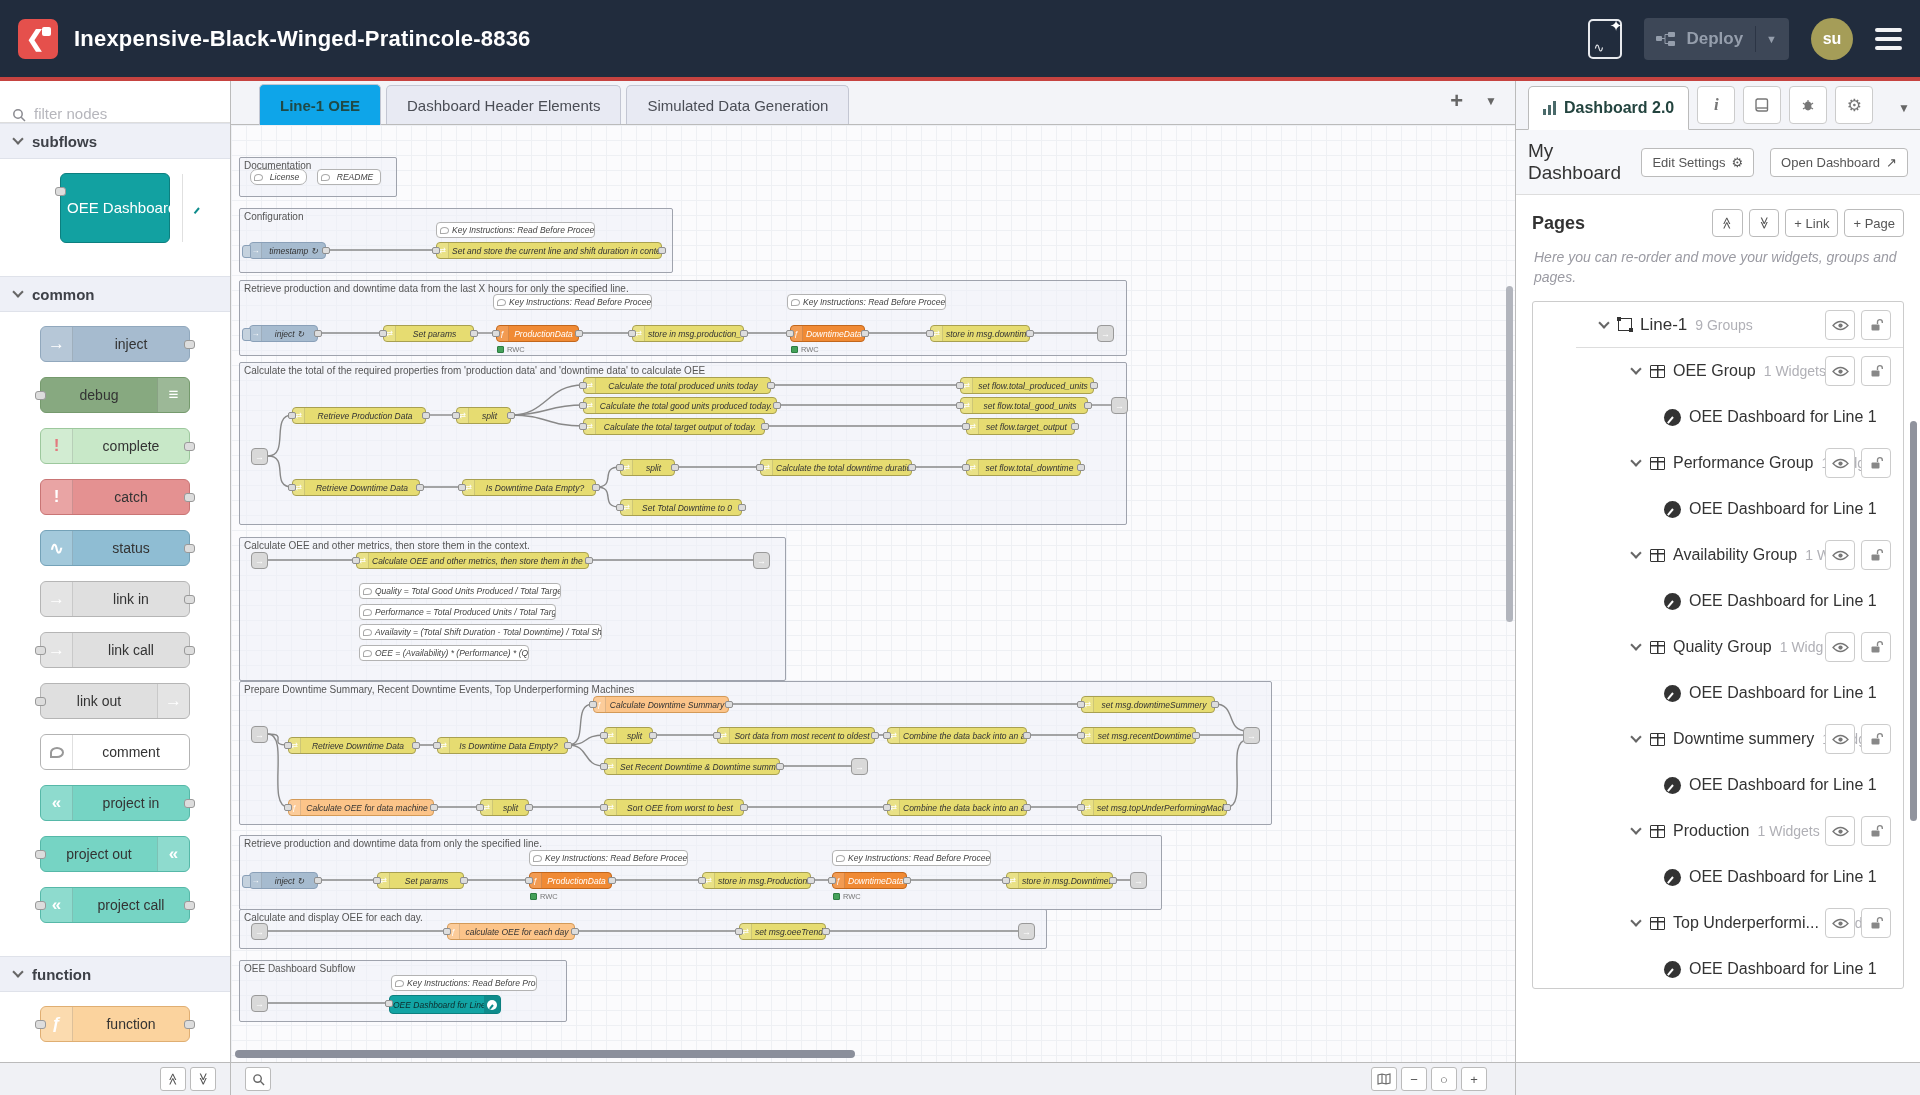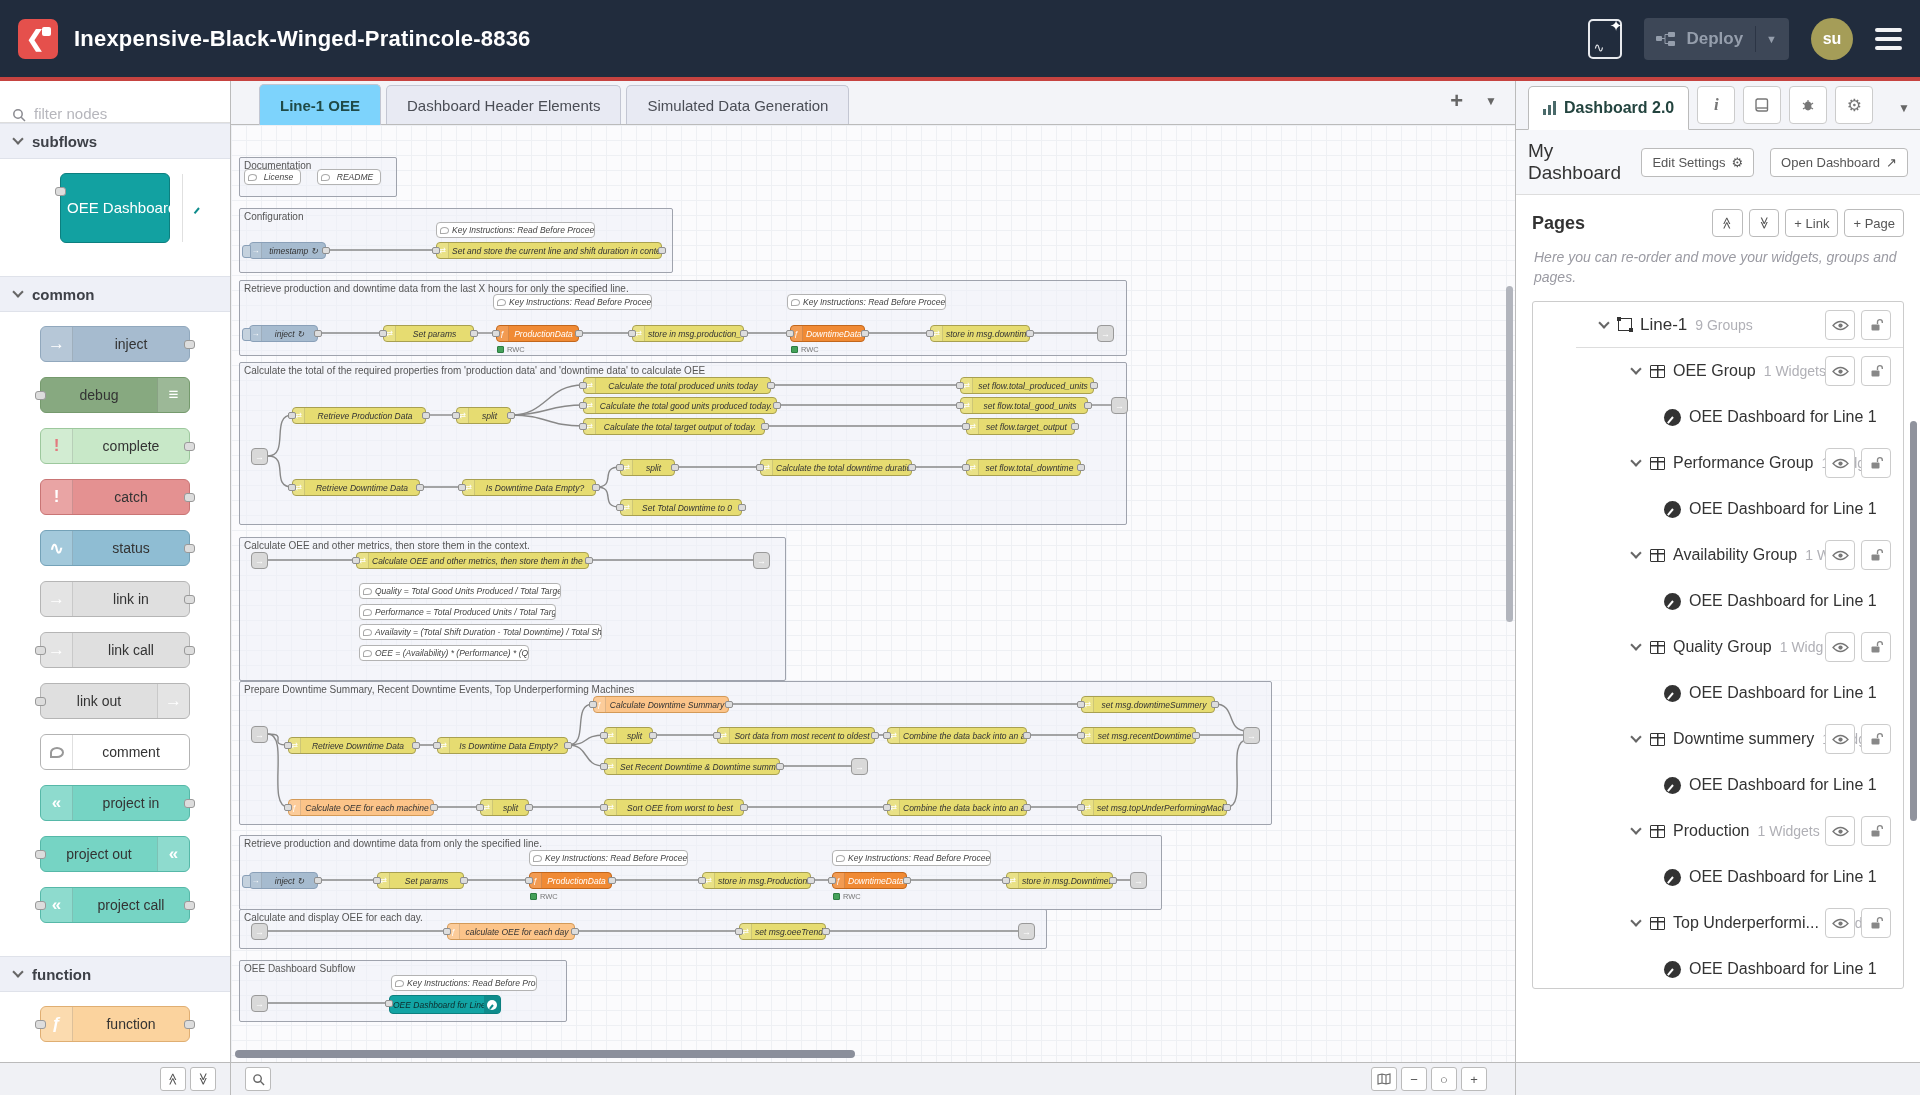--- a/index.html
+++ b/index.html
@@ -49,21 +49,21 @@
   .pnode.big .plabel { flex-direction:column; line-height:20px; color:#fff; font-size:15px; }
   .bubble { width:14px; height:11px; border:2px solid #999; border-radius:50% 50% 50% 0; display:inline-block; }
   .gauge { border-radius:50%; background:#fff; position:relative; display:inline-block; }
   .gauge:after { content:''; position:absolute; left:48%; top:50%; width:2px; height:45%; background:#0e8c8c; transform:rotate(40deg); transform-origin:top center; }
   .gauge.dark { background:#333; } .gauge.dark:after { background:#fff; }
 
   
   .center { flex:1; display:flex; flex-direction:column; min-width:0; }
   .tabbar { height:44px; background:#f3f4f8; border-bottom:1px solid #bbb; display:flex; align-items:flex-end; padding-left:28px; position:relative; flex:none; }
   .ftab { height:39px; display:flex; align-items:center; justify-content:center; font-size:15px; border:1px solid #c3c6d2; border-bottom:none; border-radius:5px 5px 0 0; background:#e8eaf3; color:#4a4d55; margin-right:5px; padding:0 20px; cursor:pointer; }
-  .ftab.active { background:#7dd3fc; color:#1f4a46; font-weight:bold; margin-bottom:-1px; height:41px; z-index:2; }
+  .ftab.active { background:#0ea5e9; color:#1f4a46; font-weight:bold; margin-bottom:-1px; height:41px; z-index:2; }
   .tab-actions { position:absolute; right:18px; top:10px; display:flex; gap:22px; align-items:center; color:#555; }
   .tab-actions .plus { font-size:22px; font-weight:bold; color:#666; cursor:pointer; line-height:20px; }
   .tab-actions .caret { font-size:12px; color:#666; cursor:pointer; }
 
   
   .canvas-wrap { flex:1; position:relative; overflow:hidden;
     background-color:#fbfbfd;
     background-image:linear-gradient(#eef0f4 1px,transparent 1px),linear-gradient(90deg,#eef0f4 1px,transparent 1px);
     background-size:15px 15px; }
   .wire-layer { position:absolute; left:0; top:0; z-index:1; }
@@ -395,21 +395,21 @@
           </div>
           <div class="fgroup" style="left: 8px; top: 710px; width: 923px; height: 75px;">
             <span class="glabel">Retrieve production and downtime data from only the specified line.</span>
           </div>
           <div class="fgroup" style="left: 8px; top: 784px; width: 808px; height: 40px;">
             <span class="glabel">Calculate and display OEE for each day.</span>
           </div>
           <div class="fgroup" style="left: 8px; top: 835px; width: 328px; height: 62px;">
             <span class="glabel">OEE Dashboard Subflow</span>
           </div>
-          <div class="cnode t-cm" style="left: 13px; top: 44px; width: 57px;">
+          <div class="cnode t-cm" style="left: 19px; top: 44px; width: 57px; border-radius: 7px;">
             <span class="cbub"></span>
             <span class="nlabel">License</span>
           </div>
           <div class="cnode t-cm" style="left: 86px; top: 44px; width: 64px;">
             <span class="cbub"></span>
             <span class="nlabel">README</span>
           </div>
           <div class="cnode t-cm" style="left: 205px; top: 97px; width: 159px;">
             <span class="cbub"></span>
             <span class="nlabel">Key Instructions: Read Before Proceeding</span>
@@ -657,21 +657,21 @@
             <span class="nicon">⇄</span>
             <span class="nlabel">Set Recent Downtime &amp; Downtime summery to []</span>
             <span class="cport l"></span>
             <span class="cport r"></span>
           </div>
           <div class="cnode t-lo" style="left: 620px; top: 633px;">
             <span>→</span>
           </div>
           <div class="cnode t-fp" style="left: 57px; top: 674px; width: 146px;">
             <span class="nicon">ƒ</span>
-            <span class="nlabel">Calculate OEE for each machine</span>
+            <span class="nlabel">Calculate OEE for data machine</span>
             <span class="cport l"></span>
             <span class="cport r"></span>
           </div>
           <div class="cnode t-ch" style="left: 249px; top: 674px; width: 49px;">
             <span class="nicon">⇄</span>
             <span class="nlabel">split</span>
             <span class="cport l"></span>
             <span class="cport r"></span>
           </div>
           <div class="cnode t-ch" style="left: 373px; top: 674px; width: 140px;">

